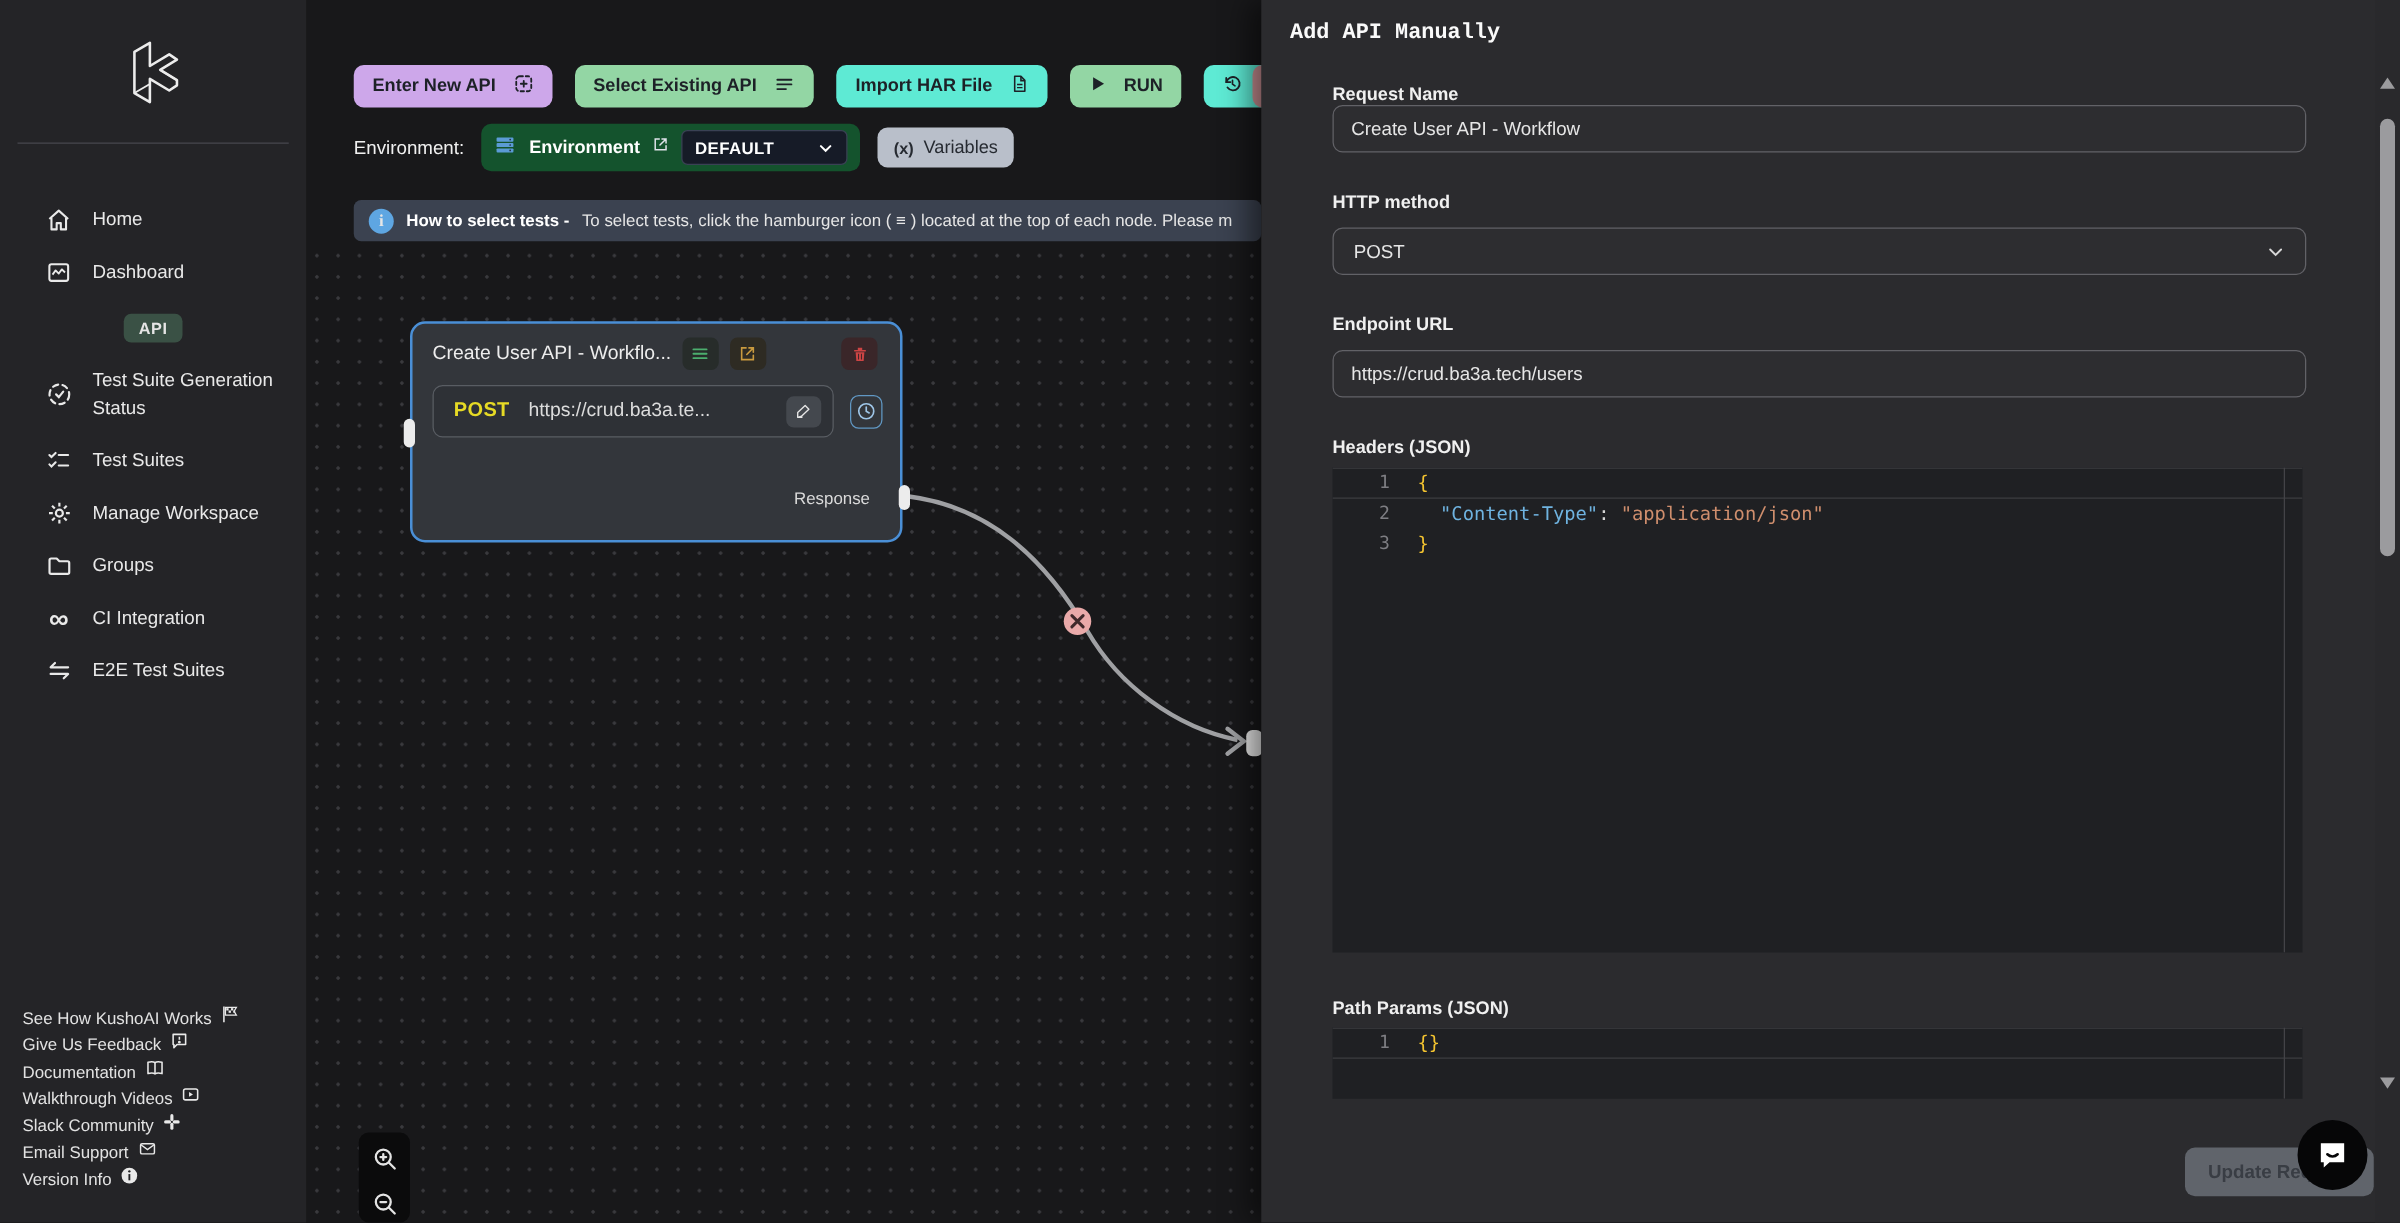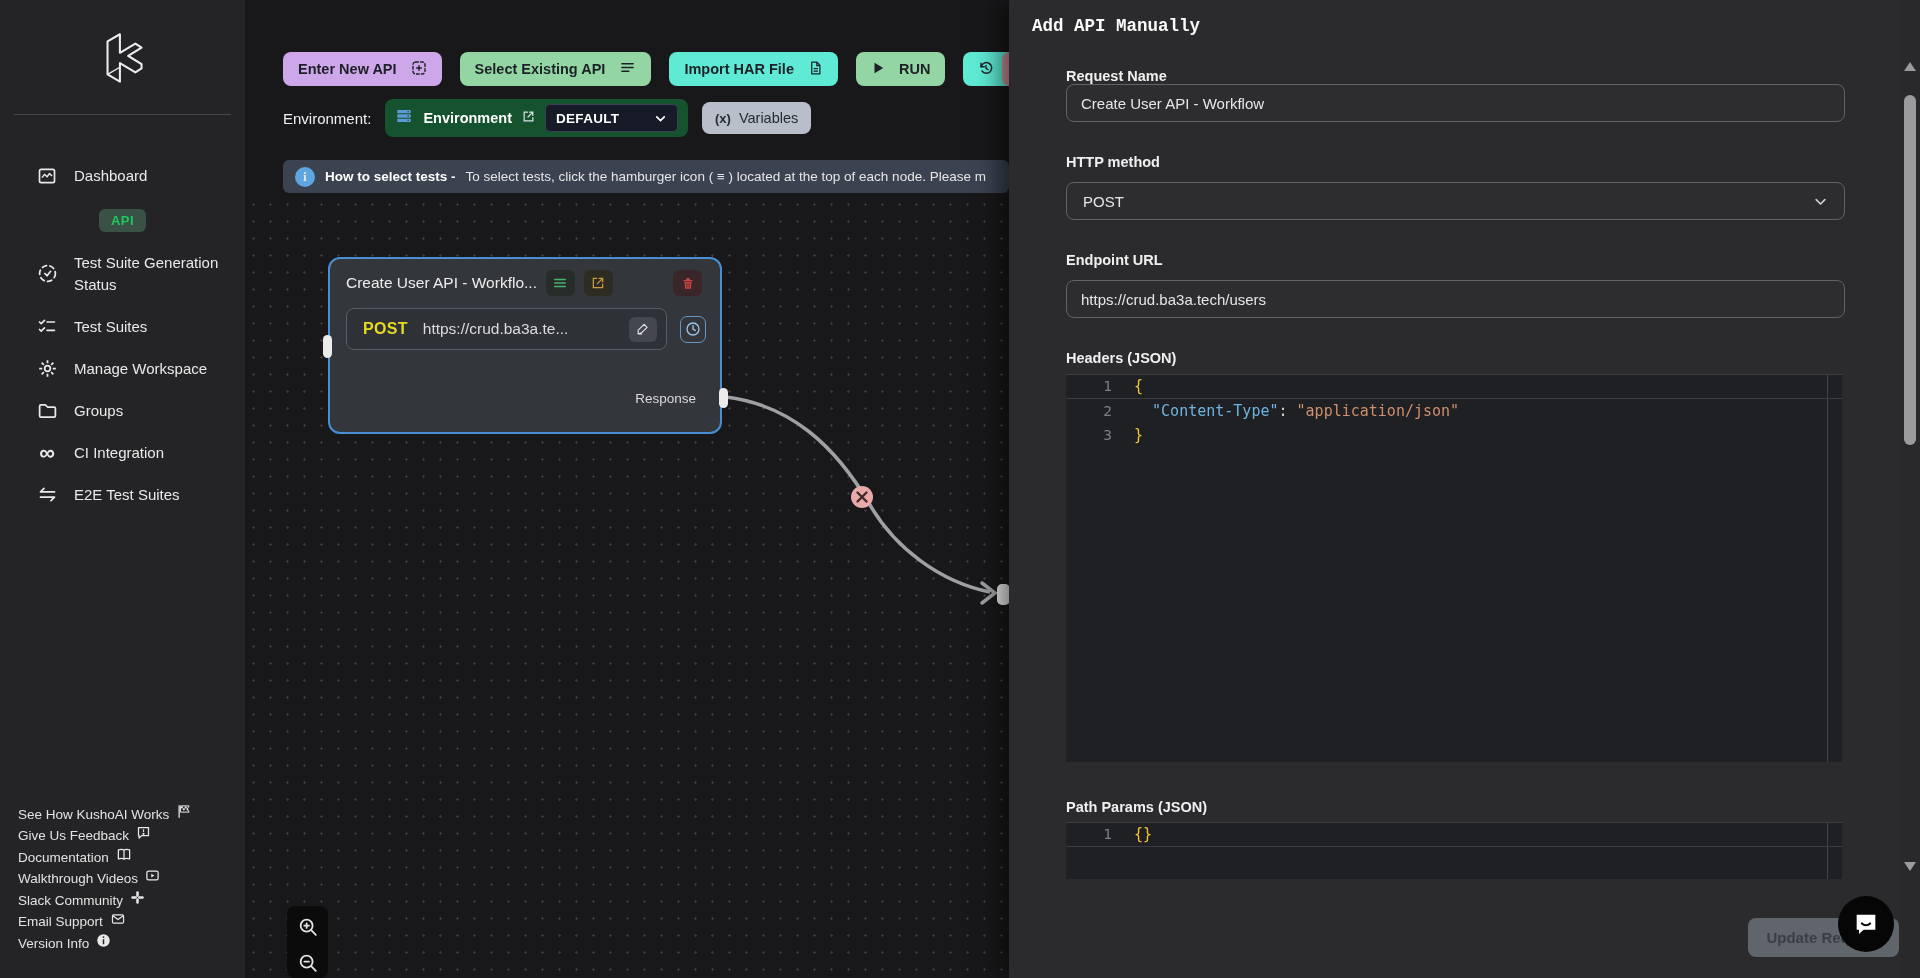--- a/index.html
+++ b/index.html
@@ -8,21 +8,21 @@
 
   
   .sidebar { position:absolute; left:0; top:0; width:245px; height:978px; background:#242427; z-index:3; }
   .logo-wrap { display:flex; justify-content:center; padding-top:26px; }
   .side-divider { border-top:1px solid #47474f; margin:22px 14px 0 14px; }
   .nav { margin-top:40px; }
   .nav-item { display:flex; align-items:center; gap:16px; padding:10px 0 10px 36px; font-size:15px; color:#e9e9e9; cursor:pointer; }
   .nav-item .nv-label { max-width:150px; line-height:1.45; }
   .nav-icon { width:22px; height:22px; flex:0 0 22px; display:flex; align-items:center; justify-content:center; }
   .api-badge-row { display:flex; justify-content:center; margin:12px 0 10px 0; }
-  .api-badge { background:#3a5145; color:#22c55e; font-weight:bold; font-size:13px; padding:4px 12px; border-radius:6px; letter-spacing:.5px; }
+  .api-badge { background:#3a5145; color:#e5e5e5; font-weight:bold; font-size:13px; padding:4px 12px; border-radius:6px; letter-spacing:.5px; }
   .side-footer { position:absolute; left:18px; bottom:24px; font-size:13.5px; color:#e2e2e2; }
   .foot-link { display:flex; align-items:center; gap:7px; line-height:21.5px; cursor:pointer; white-space:nowrap; }
   .infinity { font-size:22px; font-weight:bold; line-height:14px; color:#e9e9e9; }
 
   
   .main { position:absolute; left:245px; top:0; width:764px; height:978px; background:#18181a; z-index:1; }
   .dots { position:absolute; left:0; top:196px; width:764px; height:782px;
     background-image:radial-gradient(#3a3a3e 1.2px, transparent 1.3px); background-size:17px 17px; }
 
   .toolbar { position:absolute; left:38px; top:52px; display:flex; gap:18px; align-items:center; }
@@ -124,20 +124,29 @@
       <path d="M17 47 L29 40" stroke-width="1.4"></path>
         <path d="M37 29 L50 37" stroke-width="1.4"></path>
     </svg>
   </div>
   <div class="side-divider"></div>
 
   <div class="nav">
     <div class="nav-item">
       <span class="nav-icon">
         <svg width="20" height="20" viewBox="0 0 24 24" fill="none" stroke="#e9e9e9" stroke-width="2" stroke-linejoin="round">
+            <path d="M3 11 L12 3 L21 11"></path>
+            <path d="M5 10 V21 H10 V15 H14 V21 H19 V10"></path>
+          </svg>
+      </span>
+      <span class="nv-label">Home</span>
+    </div>
+    <div class="nav-item">
+      <span class="nav-icon">
+        <svg width="20" height="20" viewBox="0 0 24 24" fill="none" stroke="#e9e9e9" stroke-width="2" stroke-linejoin="round">
             <rect x="3" y="4" width="18" height="16" rx="2"></rect>
             <path d="M6 14 L9 10 L12 13 L15 9 L18 12" stroke-width="1.8"></path>
           </svg>
       </span>
       <span class="nv-label">Dashboard</span>
     </div>
 
     <div class="api-badge-row">
       <span class="api-badge">API</span>
     </div>

